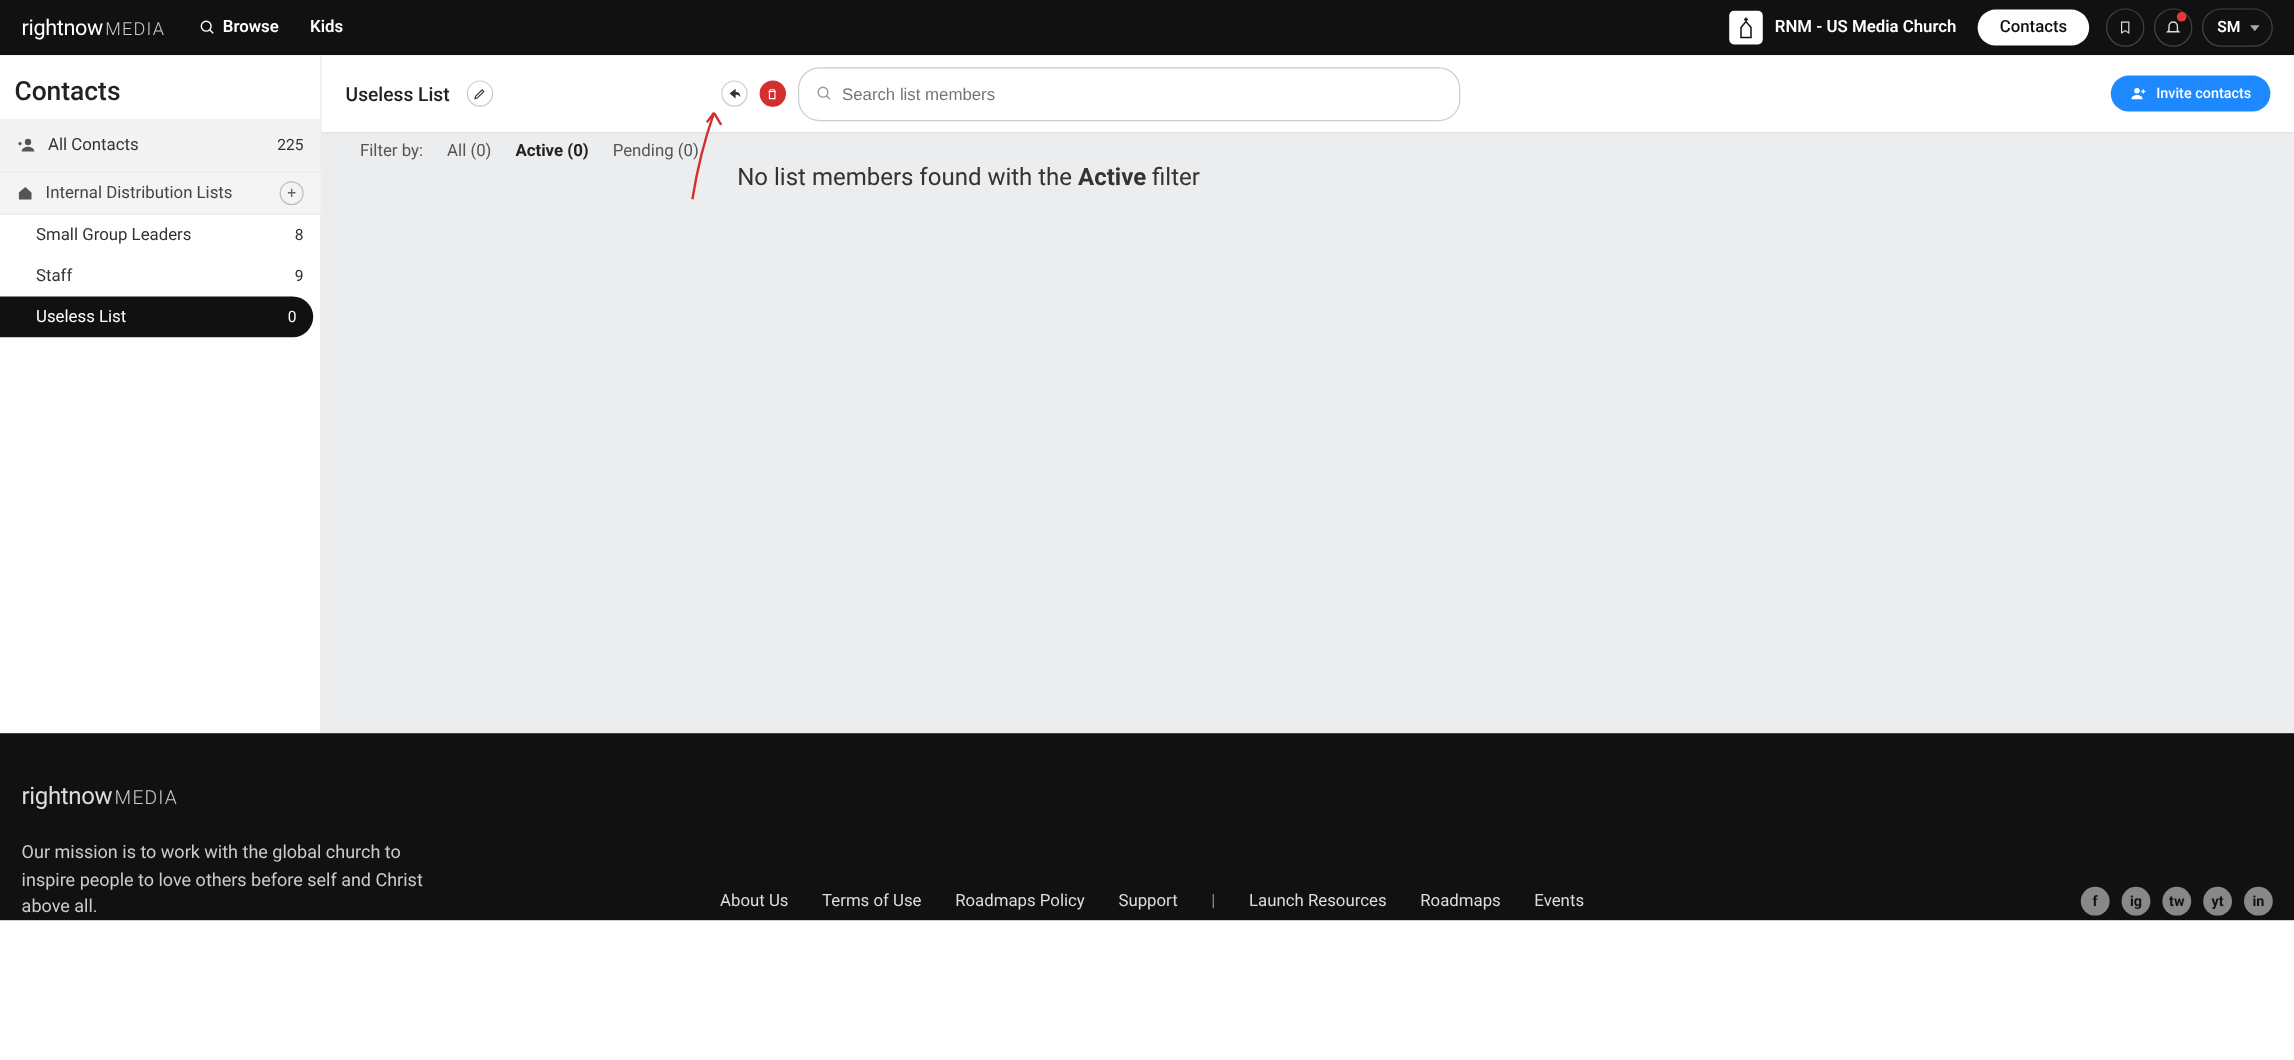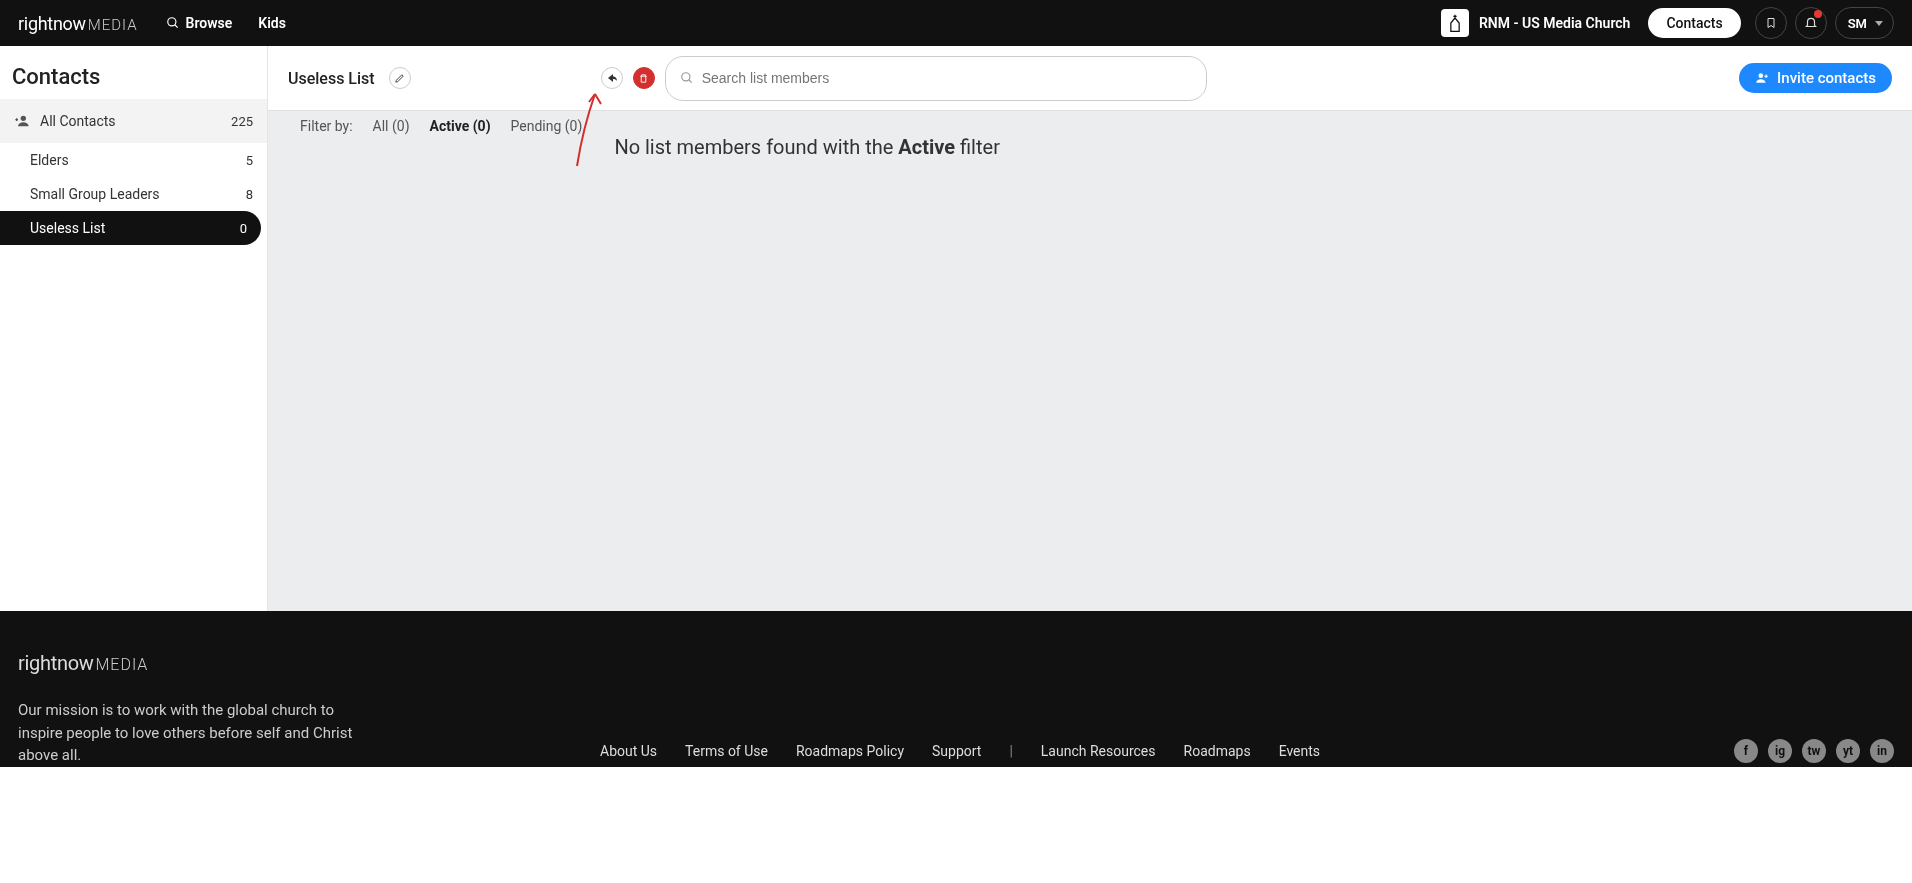--- a/index.html
+++ b/index.html
@@ -31,21 +31,21 @@
   .list-row.active { background:#111; color:#fff; border-top-right-radius:18px; border-bottom-right-radius:18px; margin-right:6px; }
 
   .main { flex:1; display:flex; flex-direction:column; }
   .toolbar { height:64px; background:#fff; display:flex; align-items:center; padding:0 20px; gap:10px; position:relative;}
   .list-title { font-size:16px; font-weight:500; color:#222; margin-right:4px;}
   .round-icon-btn { width:22px; height:22px; border:1px solid #ccc; border-radius:50%; display:flex; align-items:center; justify-content:center; cursor:pointer; font-size:11px; color:#333;}
   .round-icon-btn.red { background:#d32f2f; border-color:#d32f2f; color:#fff; }
   .search-wrap { flex:1; max-width:620px; height:45px; border:1px solid #ccc; border-radius:18px; display:flex; align-items:center; padding:0 14px; gap:8px; color:#888;}
   .search-wrap input { border:none; outline:none; flex:1; font-size:14px; color:#333; background:transparent;}
   .toolbar-spacer { flex:1; }
-  .invite-btn { background:#1e88ff; color:#fff; border-radius:18px; height:30px; padding:0 16px; display:flex; align-items:center; gap:8px; font-size:15px; font-weight:500; cursor:pointer;}
+  .invite-btn { background:#1e88ff; color:#fff; border-radius:18px; height:30px; padding:0 16px; display:flex; align-items:center; gap:8px; font-size:12px; font-weight:500; cursor:pointer;}
   .arrow-annotation { position:absolute; left:571px; top:88px; pointer-events:none; }
 
   .content-area { flex:1; background:#ecedee; border-top:1px solid #e1e1e1; display:flex; flex-direction:row;}
   .filter-bar { height:30px; display:flex; align-items:center; padding:14px 32px; gap:20px; font-size:14px; color:#555;}
   .filter-bar .label { color:#555; }
   .filter-pill { cursor:pointer; }
   .filter-pill.active { font-weight:700; color:#222; }
   .empty-msg { text-align:center; font-size:20px; color:#333; margin-top:24px;}
   .empty-msg strong { font-weight:700; }
 
@@ -111,27 +111,36 @@
     <div class="sidebar-title">Contacts</div>
     <div class="sidebar-row hovered">
       <svg width="16" height="16" viewBox="0 0 24 24" fill="#555">
           <circle cx="14" cy="8" r="4"></circle>
           <path d="M6 20 a8 6 0 0 1 16 0 Z"></path>
           <path d="M4 8 L4 12 M2 10 L6 10" stroke="#555" stroke-width="2"></path>
         </svg>
       <span>All Contacts</span>
       <span class="count">225</span>
     </div>
-    <div class="list-row">
-      <span>Elders</span>
-      <span class="count">5</span>
+    <div class="sidebar-section-header">
+      <svg width="14" height="14" viewBox="0 0 24 24" fill="#555">
+          <path d="M3 11 L12 3 L21 11 L21 21 L3 21 Z"></path>
+        </svg>
+      <span>Internal Distribution Lists</span>
+      <div class="add-circle">
+        <span>+</span>
+      </div>
     </div>
     <div class="list-row">
       <span>Small Group Leaders</span>
       <span class="count">8</span>
+    </div>
+    <div class="list-row">
+      <span>Staff</span>
+      <span class="count">9</span>
     </div>
     <div class="list-row active">
       <span>Useless List</span>
       <span class="count">0</span>
     </div>
   </div>
 
   <div class="main">
     <div class="toolbar">
       <span class="list-title">Useless List</span>

